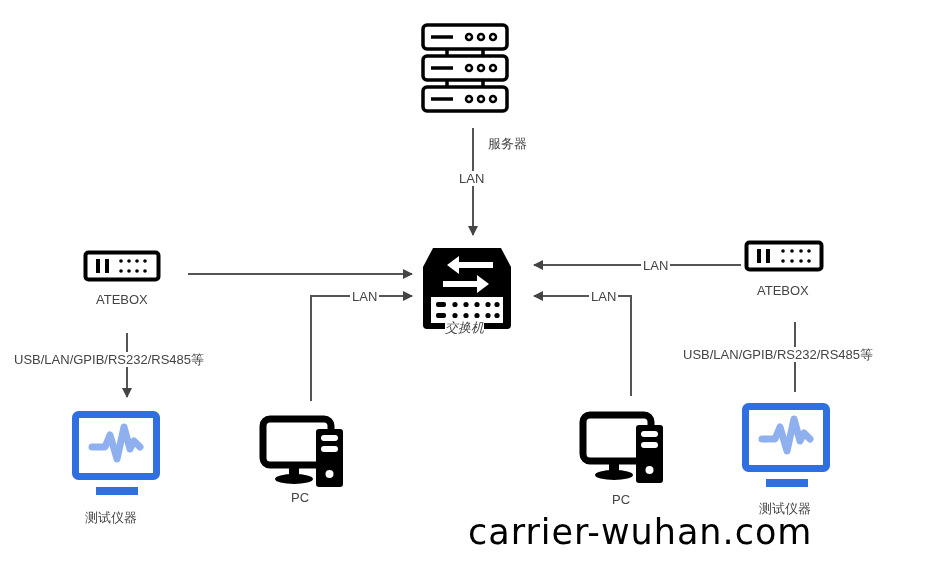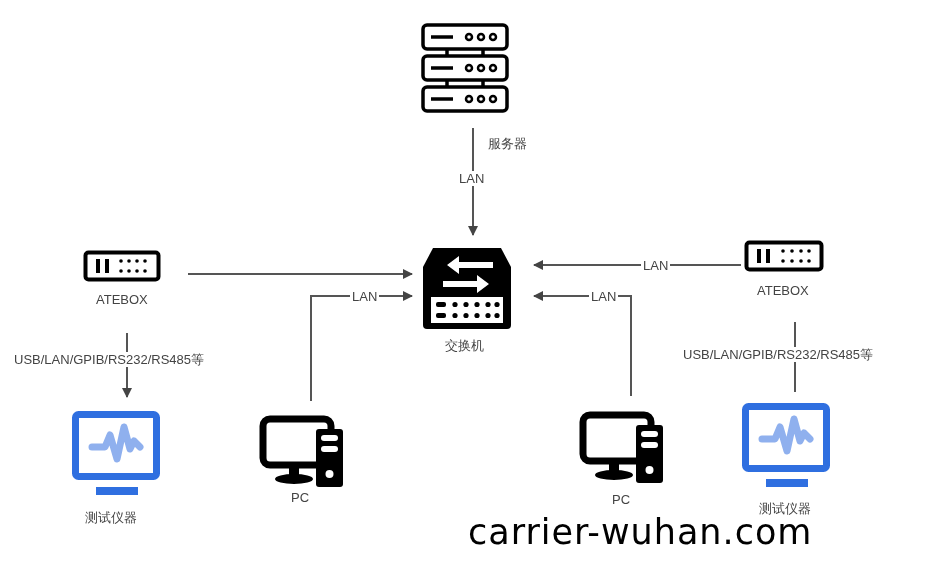--- a/index.html
+++ b/index.html
@@ -87,21 +87,21 @@
         <circle cx="67" cy="59.5" r="2.6"></circle>
         <circle cx="76" cy="59.5" r="2.6"></circle>
       <circle cx="34" cy="70.5" r="2.6"></circle>
         <circle cx="45" cy="70.5" r="2.6"></circle>
         <circle cx="56" cy="70.5" r="2.6"></circle>
         <circle cx="67" cy="70.5" r="2.6"></circle>
         <circle cx="76" cy="70.5" r="2.6"></circle>
     </g>
   </svg>
 </div>
-<div class="lbl" style="left:445px;top:338px;">交换机</div>
+<div class="lbl" style="left:445px;top:320px;font-style:italic;">交换机</div>
 
 <div class="node" style="left:83px;top:250px;">
   <svg width="78" height="32">
     <rect x="2.5" y="2.5" width="73" height="27" rx="3" fill="none" stroke="#000" stroke-width="4"></rect>
     <rect x="13" y="9" width="4" height="14" fill="#000"></rect>
     <rect x="22" y="9" width="4" height="14" fill="#000"></rect>
     <g fill="#000">
       <circle cx="38" cy="11" r="1.8"></circle>
         <circle cx="46" cy="11" r="1.8"></circle>
         <circle cx="54" cy="11" r="1.8"></circle>

